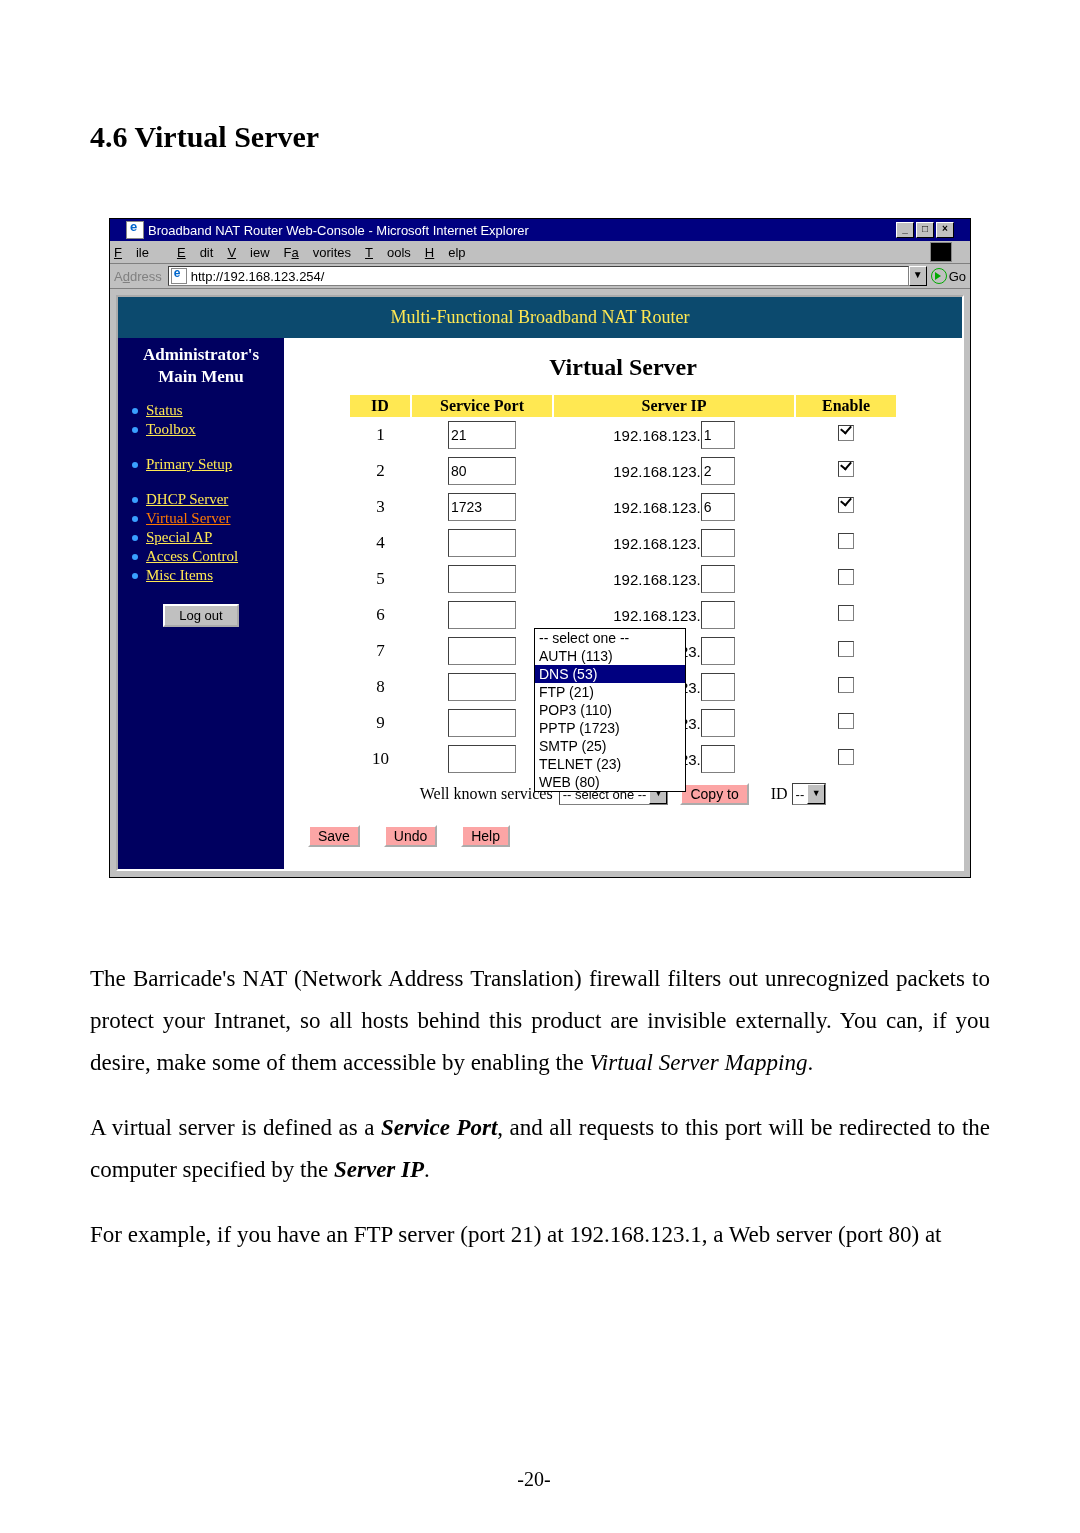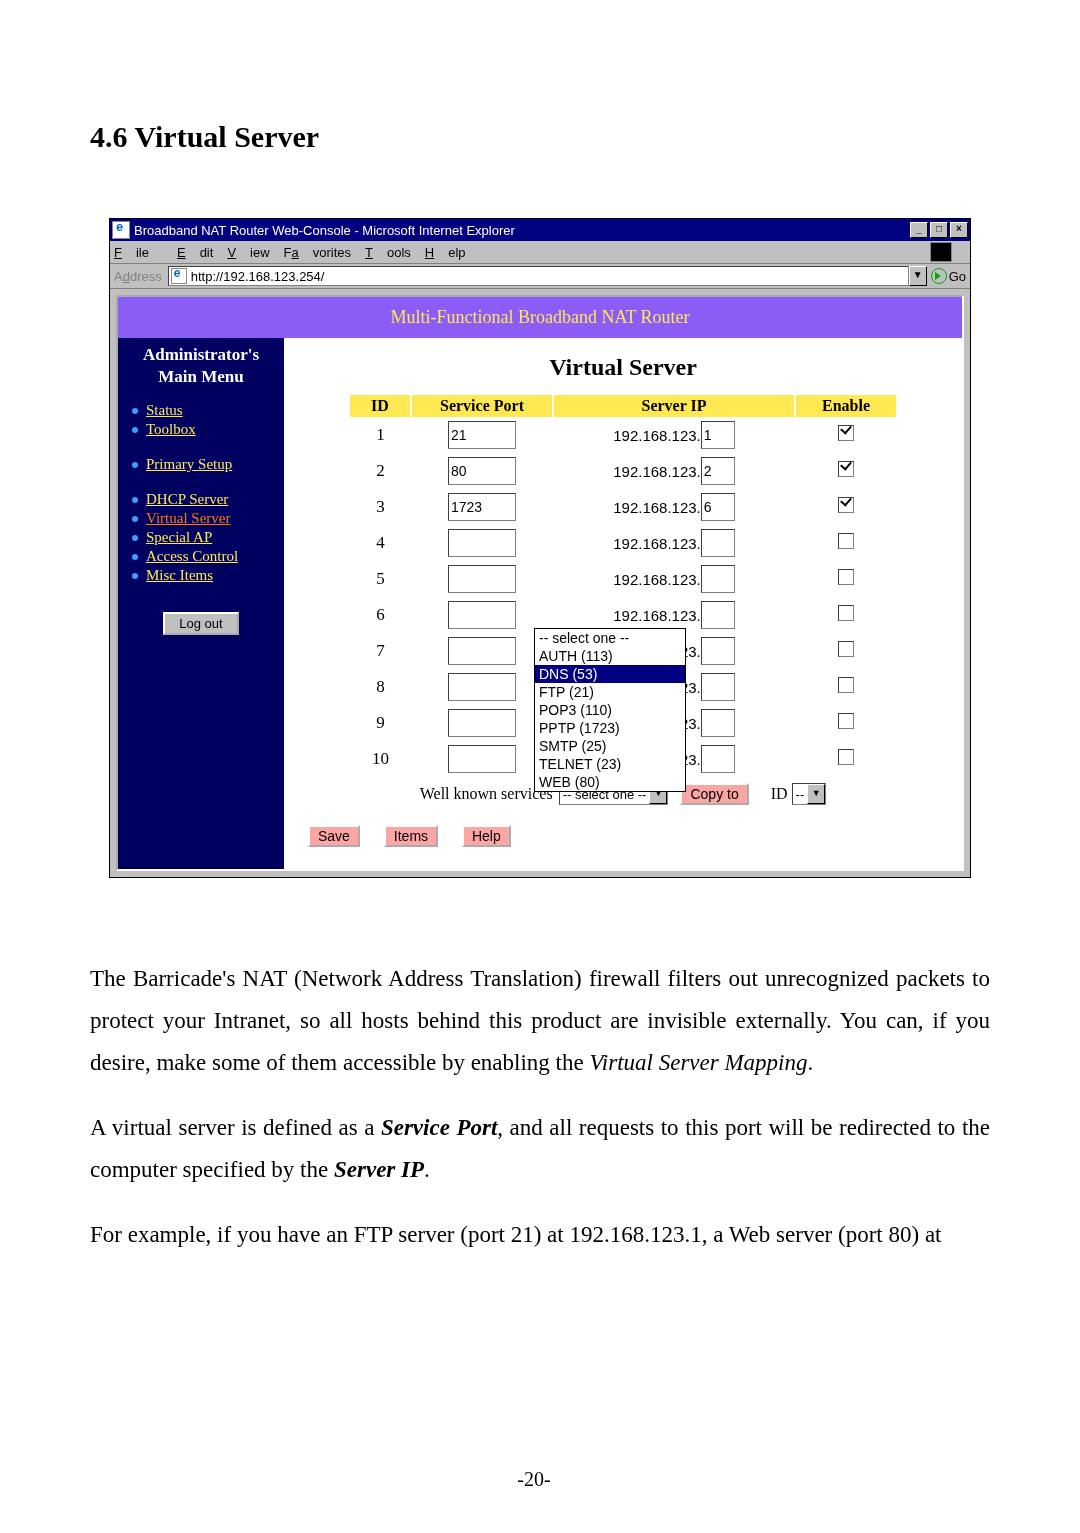--- a/index.html
+++ b/index.html
@@ -29,21 +29,21 @@
     font-family: Tahoma, Arial, sans-serif;
     font-size: 14px;
   }
   
   .titlebar {
     background: #000080;
     color: #fff;
     height: 22px;
     display: flex;
     align-items: center;
-    padding: 0 2px;
+    padding: 0 16px;
     font-size: 13px;
   }
   .titlebar .ie-icon {
     width: 16px; height: 16px;
     background: #fff;
     border: 1px solid #888;
     margin-right: 4px;
     position: relative;
   }
   .titlebar .ie-icon::after {
@@ -156,21 +156,21 @@
   
   .content-wrap {
     padding: 6px;
     background: #c0c0c0;
   }
   .content {
     border: 2px inset #fff;
     background: #fff;
   }
   .banner {
-    background: #8b5cf6;
+    background: #0c4a6e;
     color: #ffe852;
     text-align: center;
     padding: 10px 16px;
     font-family: "Times New Roman", serif;
     font-size: 18px;
   }
   .main-area {
     display: flex;
   }
   .sidebar {
@@ -212,21 +212,21 @@
     text-decoration: underline;
   }
   .sidebar a.active {
     color: #ff7a00;
   }
   .sidebar .group-spacer {
     height: 14px;
   }
   .logout-wrap {
     text-align: center;
-    margin-top: 28px;
+    margin-top: 20px;
   }
   .logout-btn {
     font-family: Tahoma, sans-serif;
     font-size: 13px;
     padding: 2px 14px;
     background: #c0c0c0;
     border: 2px outset #fff;
   }
   .page-pane {
     flex: 1;
@@ -607,21 +607,21 @@
               <button class="btn">Copy to</button>
               <span style="font-family:'Times New Roman';font-size:16px;margin:0 4px 0 2px;">ID</span>
               <span class="select-box">
                 <span>--</span>
                 <span class="dd">▼</span>
               </span>
             </div>
 
             <div class="action-row">
               <button class="btn">Save</button>
-              <button class="btn">Items</button>
+              <button class="btn">Undo</button>
               <button class="btn">Help</button>
             </div>
 
           </div>
         </div>
       </div>
     </div>
   </div>
 
   <p class="body-text">

